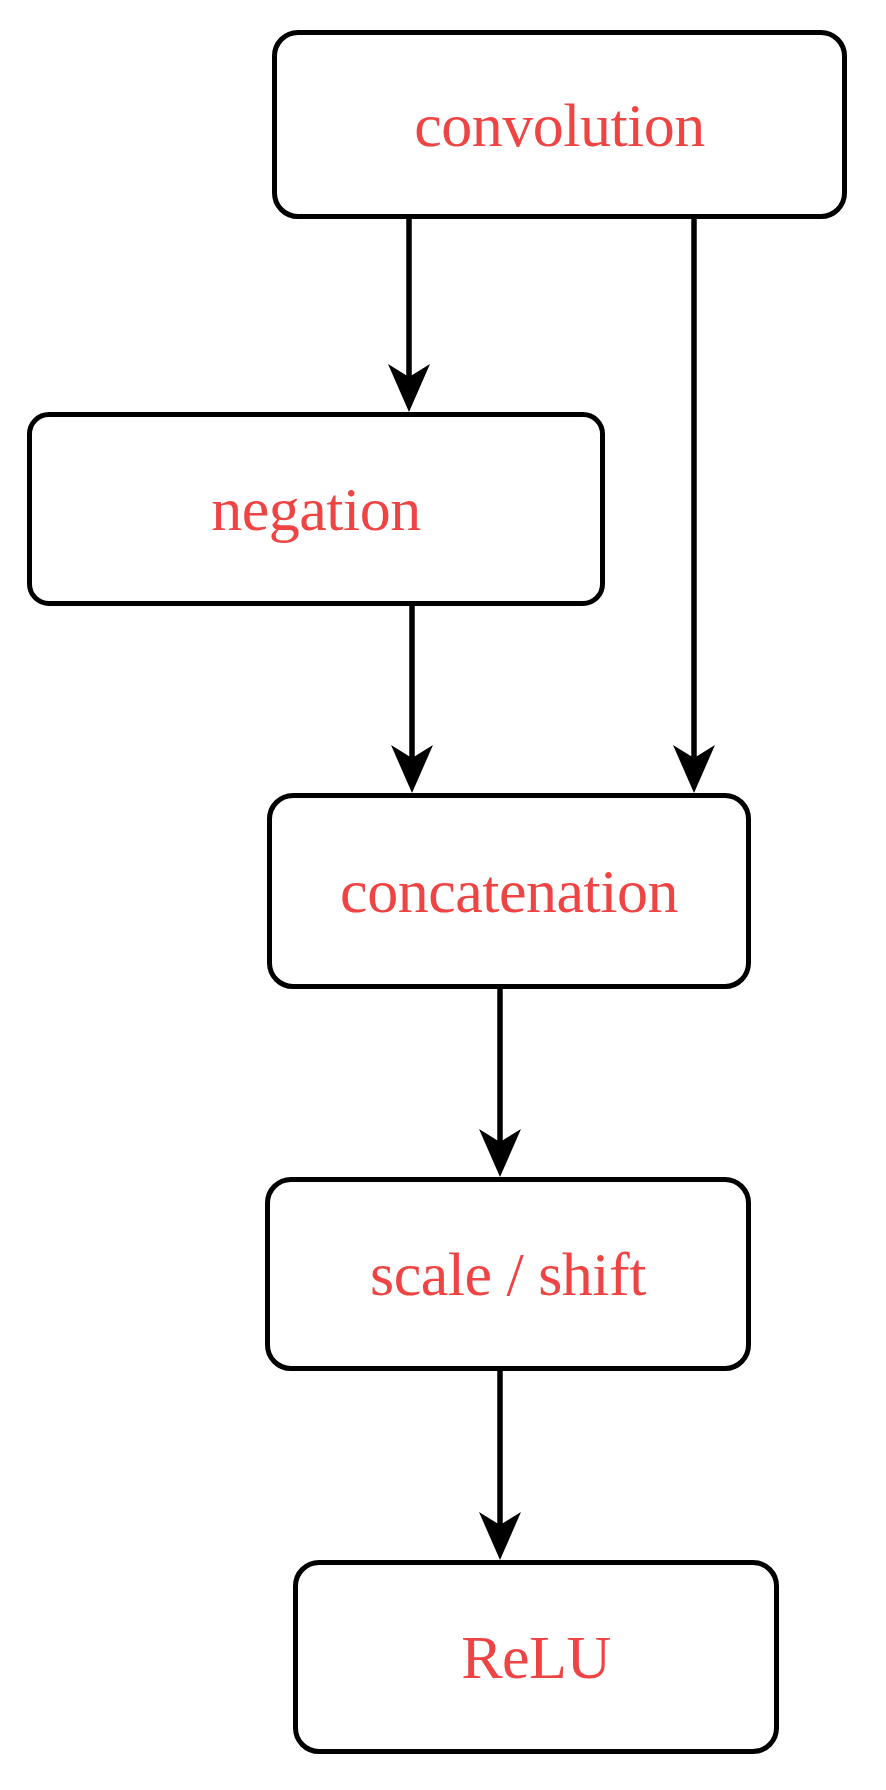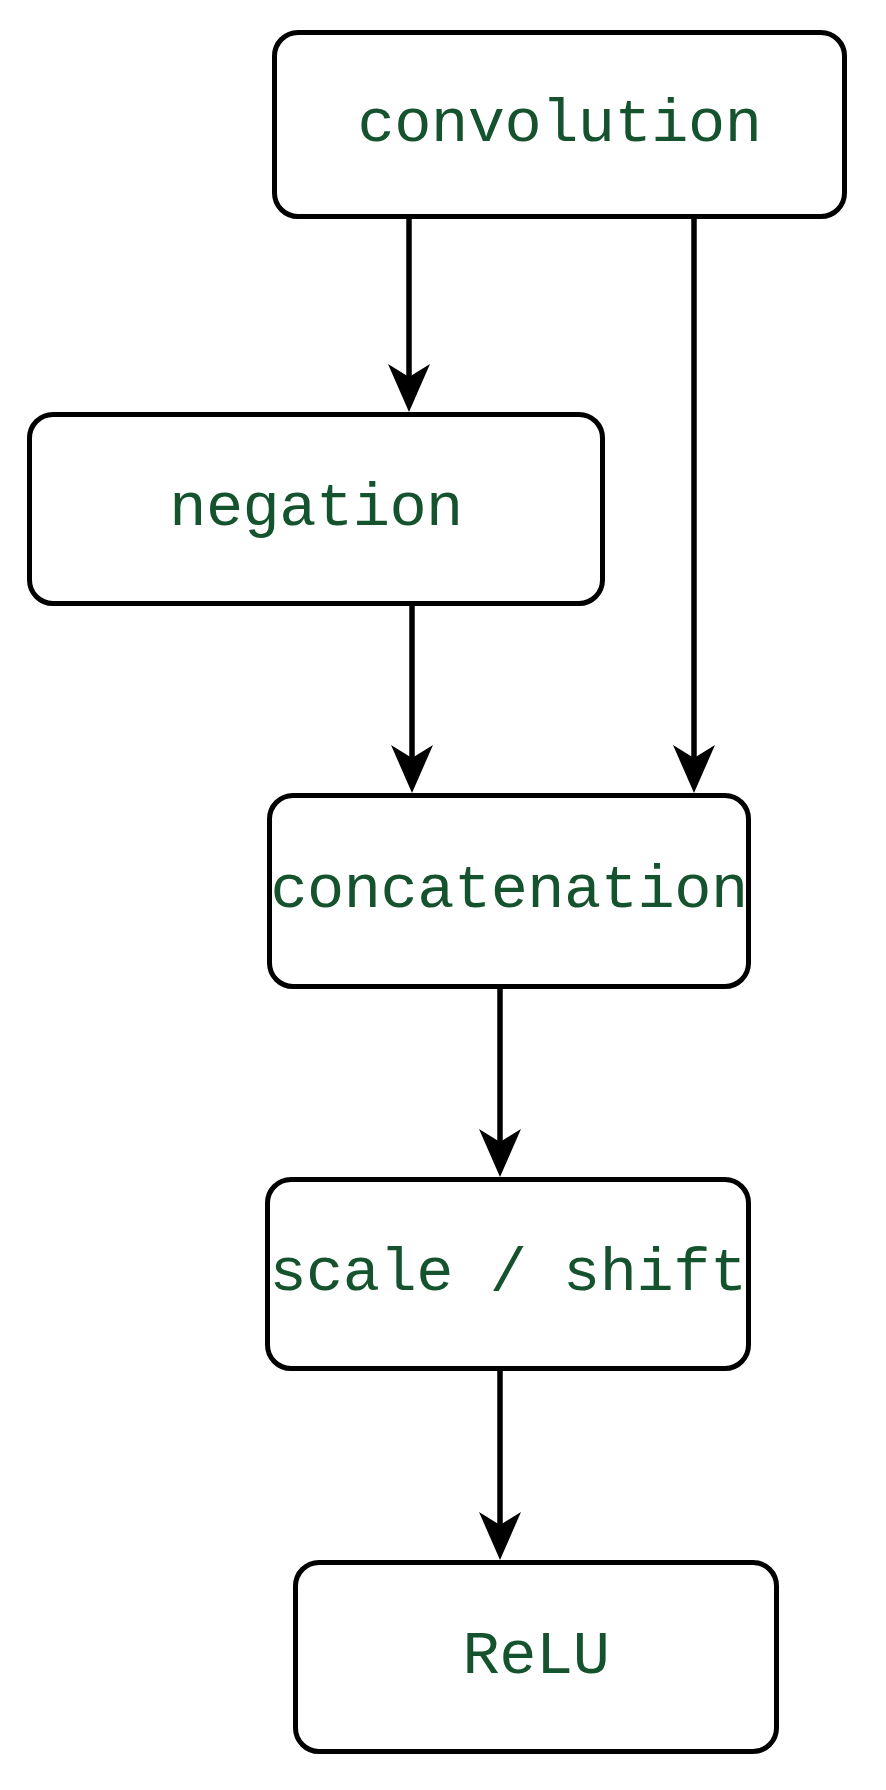--- a/index.html
+++ b/index.html
@@ -23,32 +23,32 @@
     box-sizing: border-box;
     background: #ffffff;
     border: 5px solid #000000;
     border-radius: 26px;
     display: flex;
     align-items: center;
     justify-content: center;
     z-index: 2;
   }
   .node-label {
-    font-family: Liberation Mono, monospace;
+    font-family: Liberation Serif, serif;
     font-size: 62px;
     font-weight: 400;
     line-height: 1;
-    color: #14532d;
+    color: #ef4444;
     letter-spacing: -0.5px;
     white-space: nowrap;
     text-align: center;
   }
   
   #node-convolution   { left: 272px; top: 30px;   width: 575px; height: 189px; }
-  #node-negation      { left: 27px;  top: 412px;  width: 578px; height: 194px; }
+  #node-negation      { left: 27px;  top: 412px;  width: 578px; height: 194px; border-radius: 22px; }
   #node-concatenation { left: 267px; top: 793px;  width: 484px; height: 196px; }
   #node-scale-shift   { left: 265px; top: 1177px; width: 486px; height: 194px; }
   #node-relu          { left: 265px; top: 1560px; width: 486px; height: 194px; margin-left: 28px; }
 
   .edge-layer {
     position: absolute;
     left: 0; top: 0;
     width: 886px;
     height: 1790px;
     z-index: 1;

